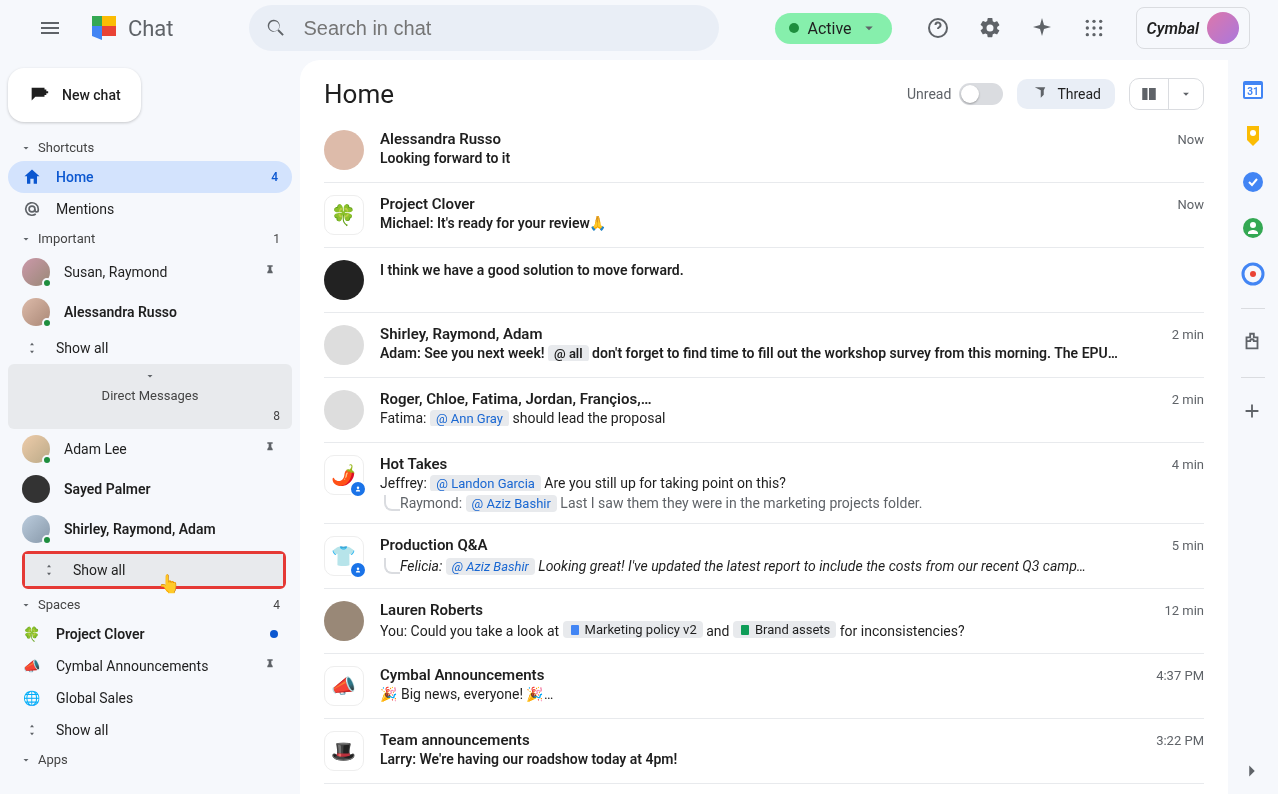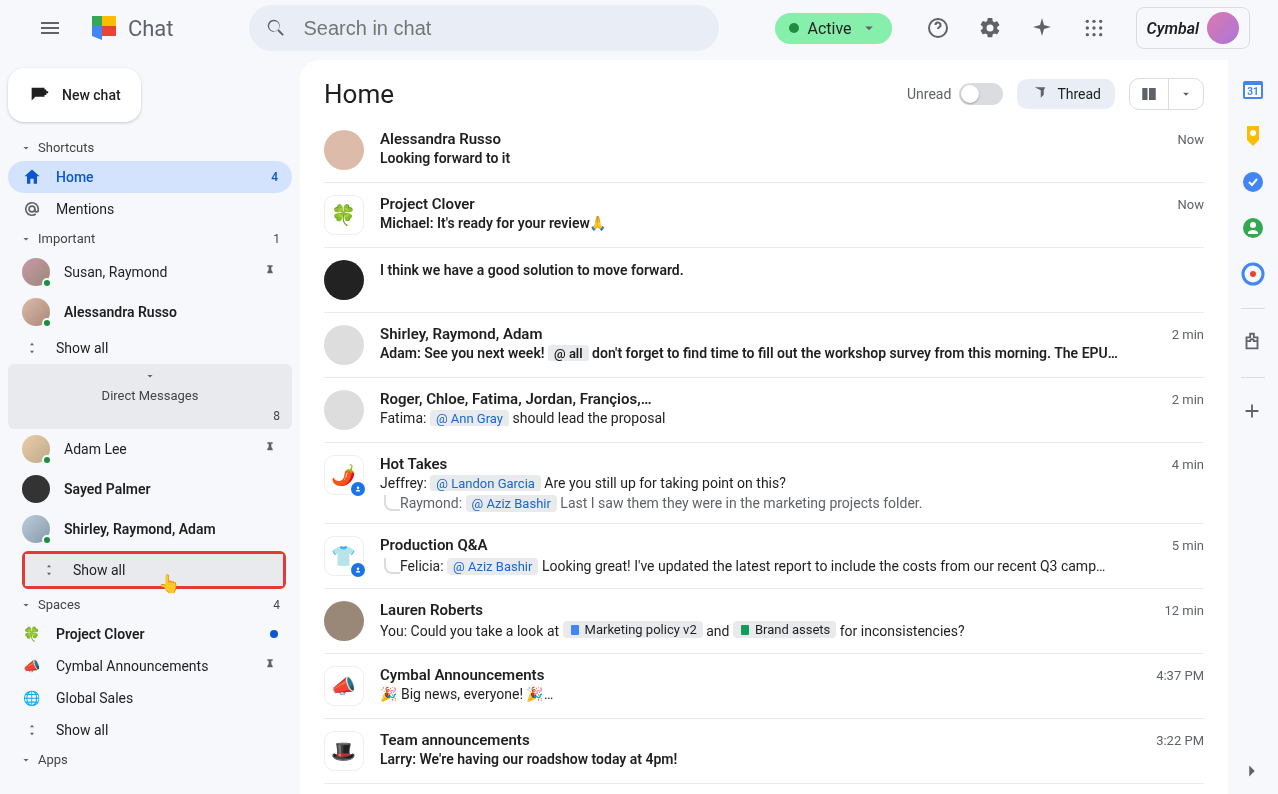--- a/index.html
+++ b/index.html
@@ -407,21 +407,21 @@
           <div class="conv-avatar square">👕<div class="space-badge">
               <svg viewBox="0 0 24 24">
                 <path d="M12 6a3 3 0 1 1 0 6 3 3 0 0 1 0-6zm-5 11c0-2 3-3 5-3s5 1 5 3v1H7z"></path>
               </svg>
             </div></div>
           <div class="conv-body">
             <div class="conv-top">
               <span class="conv-title">Production Q&amp;A</span>
               <span class="conv-time">5 min</span>
             </div>
-            <div class="thread-reply bold" style="color: rgb(31, 31, 31);">
+            <div class="thread-reply bold" style="color: rgb(31, 31, 31); font-style: italic;">
               <div class="curve"></div>
               <span>Felicia: <span class="mention-chip">@ Aziz Bashir</span> Looking great! I've updated the latest report to include the costs from our recent Q3 camp…</span>
             </div>
           </div>
         </div>
         <div class="conv">
           <div class="conv-avatar" style="background: rgb(153, 136, 119);"></div>
           <div class="conv-body">
             <div class="conv-top">
               <span class="conv-title">Lauren Roberts</span>

